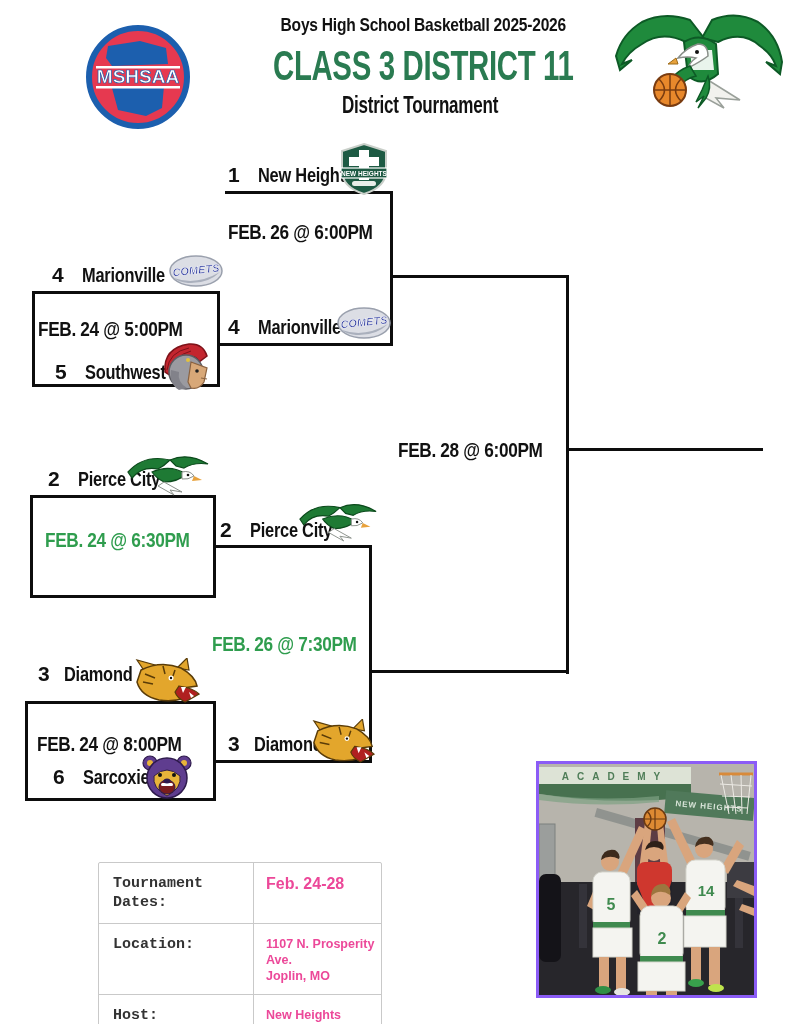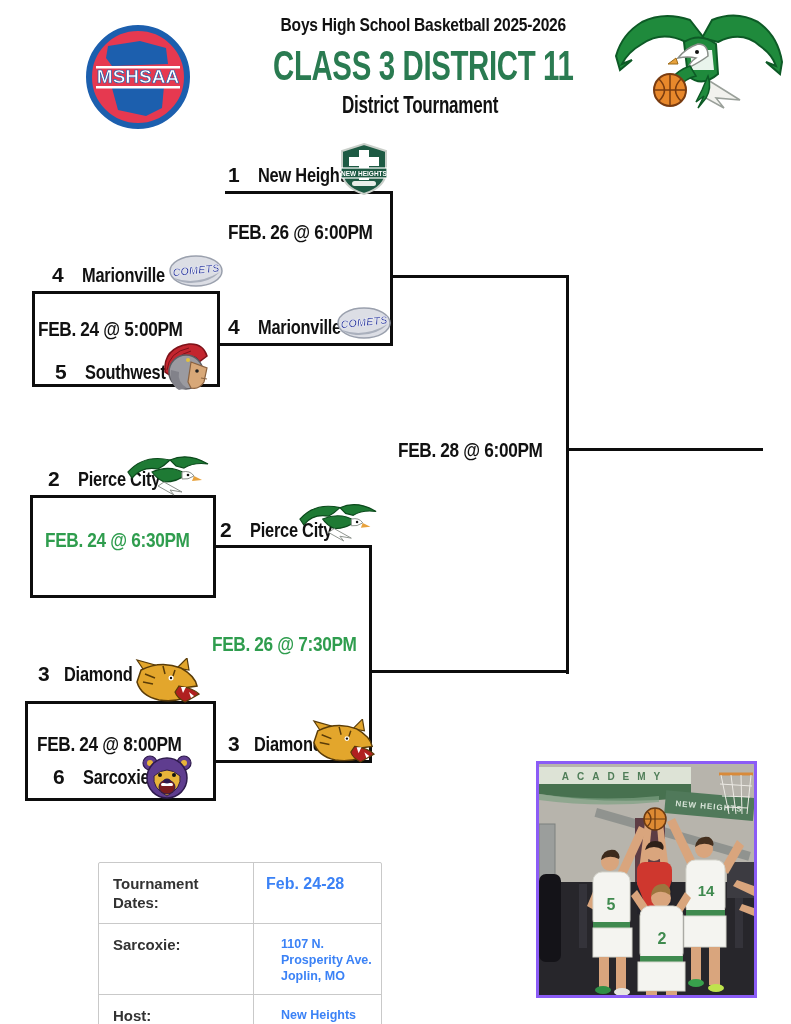--- a/index.html
+++ b/index.html
@@ -27,24 +27,24 @@
   .gtime{position:absolute;white-space:nowrap;font-weight:700;font-size:21px;letter-spacing:-.4px;
          transform:scaleX(.82);transform-origin:0 50%;}
   .gtime.green{color:#2f9d4e;}
   .logo{position:absolute;}
   
   #info-table{position:absolute;left:98px;top:862px;width:282px;border:1.5px solid #c9c9c9;
               border-radius:2px;background:#fff;}
   .itr{display:flex;border-bottom:1.5px solid #c9c9c9;}
   .itr:last-child{border-bottom:none;}
   .itl{width:132px;border-right:1.5px solid #c9c9c9;padding:12px 8px 10px 14px;
-       font-weight:700;font-size:15px;color:#333;line-height:1.25;}
-  .itv{flex:1;padding:12px 6px 10px 12px;font-weight:700;color:#3b82f6;}
+       font-weight:700;font-size:15px;color:#333;line-height:1.25;font-family:Liberation Mono, monospace;}
+  .itv{flex:1;padding:12px 6px 10px 12px;font-weight:700;color:#ec4899;}
   .itv .big{font-size:16px;}
-  .itv .small{font-size:12.5px;line-height:1.3;display:block;margin-left:15px;}
+  .itv .small{font-size:12.5px;line-height:1.3;display:block;}
   
   #photo-frame{position:absolute;left:536px;top:761px;width:215px;height:231px;
                border:3px solid #8b5cf6;}
 </style>
 </head>
 <body>
 
 <div id="page">
 
   <svg class="logo" style="left:82px;top:24px;" width="112" height="106" viewBox="0 0 112 106">
@@ -219,21 +219,21 @@
     <polygon points="48,29 50,35 53,29" fill="#ffffff"></polygon>
     <polygon points="58,40 56,34 61,38" fill="#ffffff"></polygon>
   </svg>
 
   <div id="info-table">
     <div class="itr">
       <div class="itl">Tournament Dates:</div>
       <div class="itv"><span class="big">Feb. 24-28</span></div>
     </div>
     <div class="itr">
-      <div class="itl">Sarcoxie:</div>
+      <div class="itl">Location:</div>
       <div class="itv">
         <span class="small">1107 N. Prosperity Ave.</span>
         <span class="small">Joplin, MO</span>
       </div>
     </div>
     <div class="itr">
       <div class="itl">Host:</div>
       <div class="itv">
         <span class="small">New Heights Christian</span>
 

